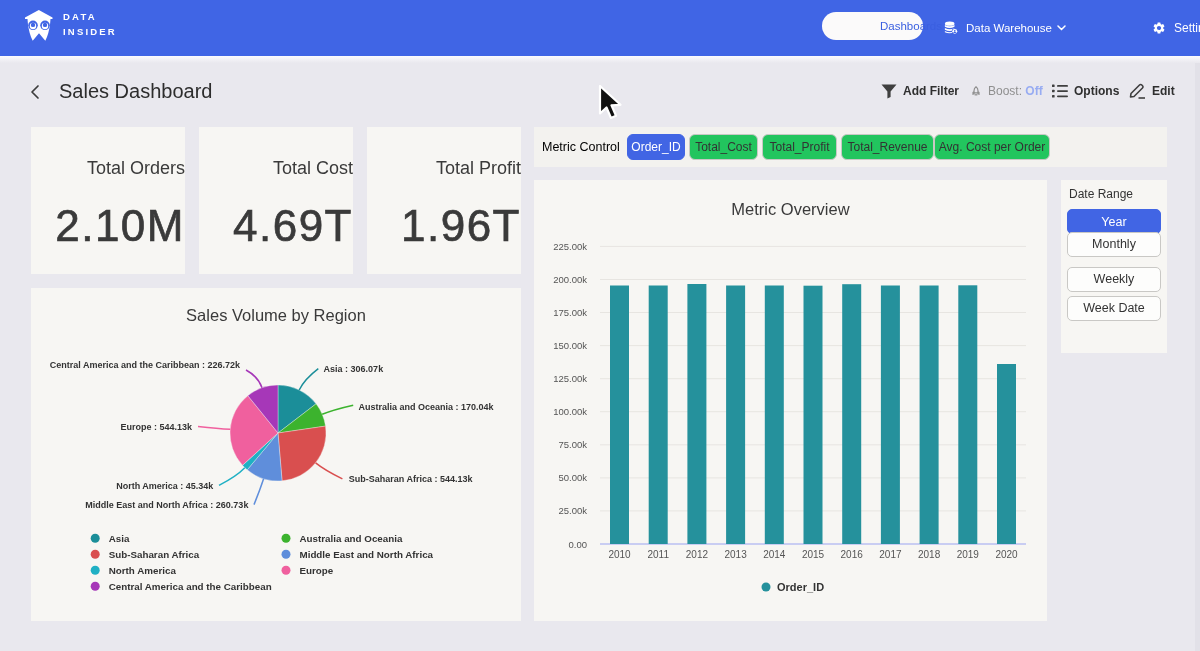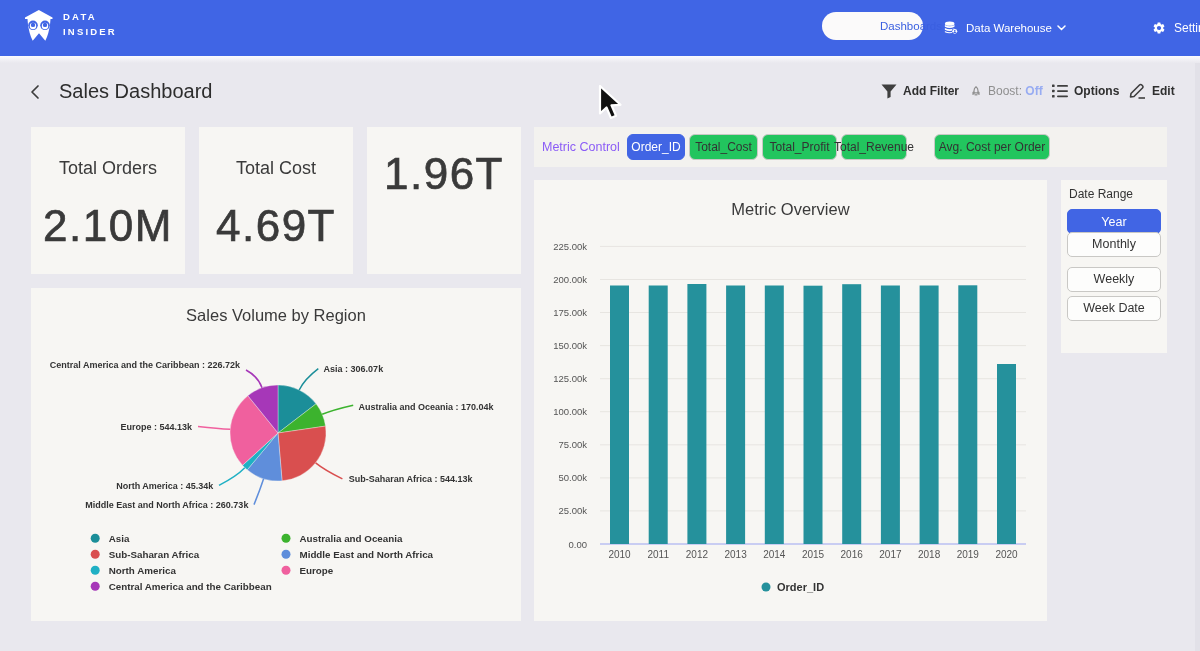--- a/index.html
+++ b/index.html
@@ -11,25 +11,25 @@
 .pill { position:absolute; left:822px; top:12px; width:101px; height:28px; background:#fbfafa; border-radius:14px; display:flex; align-items:center;gap:39px; }
 .pill svg { margin-left:11px; }
 .pill span { color:#3a5fe0; font-size:11.5px; font-weight:500; margin-left:8px; }
 .navitem { position:absolute; top:0; height:56px; display:flex; align-items:center; color:#fff; font-size:12.5px; font-weight:500; }
 .navitem .lbl { margin:0 5px 0 8px; }
 .backarrow { position:absolute; left:28px; top:83px; }
 .pagetitle { position:absolute; left:59px; top:80px; font-size:20px; font-weight:400; color:#2d2d2d; }
 .titem { position:absolute; top:83px; height:16px; display:flex; align-items:center; font-size:12px; font-weight:600; color:#2f2f2f; white-space:nowrap; }
 .titem .ticon { margin-right:6px; display:flex; }
 .card { position:absolute; background:#f7f6f3; }
-.kpi { width:154px; height:147px; top:127px; text-align:center; }
+.kpi { width:154px; height:147px; top:127px; text-align:right; }
 .kpi .klabel { margin-top:31px; font-size:18px; font-weight:500; color:#3a3a3a; }
 .kpi .kvalue { margin-top:22px; font-size:44px; font-weight:400; color:#3a3a3a; letter-spacing:1.5px; -webkit-text-stroke:0.7px #3a3a3a; }
 .metricbar { left:534px; top:127px; width:633px; height:40px; background:#f3f2ef; }
-.metricbar .mlabel { position:absolute; left:8px; top:13px; font-size:12.5px; color:#8b5cf6; }
+.metricbar .mlabel { position:absolute; left:8px; top:13px; font-size:12.5px; color:#000000; }
 .mbtn { position:absolute; top:7px; height:26px; border-radius:6px; border:1px solid #c9c8c5; background:#22c55e; color:#333; font-size:12px; display:flex; align-items:center; justify-content:center; }
 .mbtn.sel { background:#4165e4; border-color:#4165e4; color:#fff; }
 .piecard { left:31px; top:288px; width:490px; height:333px; }
 .chartcard { left:534px; top:180px; width:513px; height:441px; }
 .datecard { left:1061px; top:180px; width:106px; height:173px; }
 .cardtitle { text-align:center; font-size:16.5px; color:#3a3a3a; font-weight:400; position:relative; }
 .datecard .dlabel { position:absolute; left:8px; top:7px; font-size:12px; font-weight:500; color:#333; }
 .dbtn { position:absolute; left:6px; width:94px; height:25px; border:1px solid #c9c8c5; border-radius:5px; background:#fdfdfc; color:#333; font-size:12.5px; text-align:center; line-height:23px; }
 .dbtn.sel { background:#4165e4; border-color:#4165e4; color:#fff; height:25px; line-height:25px; }
 .scrolltrack { position:absolute; right:0; top:56px; width:5px; height:595px; background:#e2e1e8; }
@@ -122,29 +122,30 @@
 
 <div class="card kpi" style="left:31px;">
   <div class="klabel">Total Orders</div>
   <div class="kvalue">2.10M</div>
 </div>
 <div class="card kpi" style="left:199px;">
   <div class="klabel">Total Cost</div>
   <div class="kvalue">4.69T</div>
 </div>
 <div class="card kpi" style="left:367px;">
+  <div class="klabel">Total Profit</div>
   <div class="kvalue">1.96T</div>
 </div>
 
 <div class="metricbar card">
   <div class="mlabel">Metric Control</div>
   <div class="mbtn sel" style="left:93px; width:58px;">Order_ID</div>
   <div class="mbtn" style="left:155px; width:69px;">Total_Cost</div>
   <div class="mbtn" style="left:228px; width:75px;">Total_Profit</div>
-  <div class="mbtn" style="left:307px; width:66px;">Total_Revenue</div>
+  <div class="mbtn" style="left:307px; width:93px;">Total_Revenue</div>
   <div class="mbtn" style="left:400px; width:116px;">Avg. Cost per Order</div>
 </div>
 
 <div class="card piecard">
   <svg width="490" height="333" viewBox="0 0 490 333" style="position:absolute; left:0; top:0;">
 
     <g id="pie">
         <path d="M247 145 L247.00 97.00 A48 48 0 0 1 285.10 115.81 Z" fill="#1b8e99" stroke="#f6f5f2" stroke-width="0.35"></path>
         <path d="M247 145 L285.10 115.81 A48 48 0 0 1 294.50 138.10 Z" fill="#3cb32e" stroke="#f6f5f2" stroke-width="0.35"></path>
         <path d="M247 145 L294.50 138.10 A48 48 0 0 1 251.07 192.83 Z" fill="#d94f4f" stroke="#f6f5f2" stroke-width="0.35"></path>

